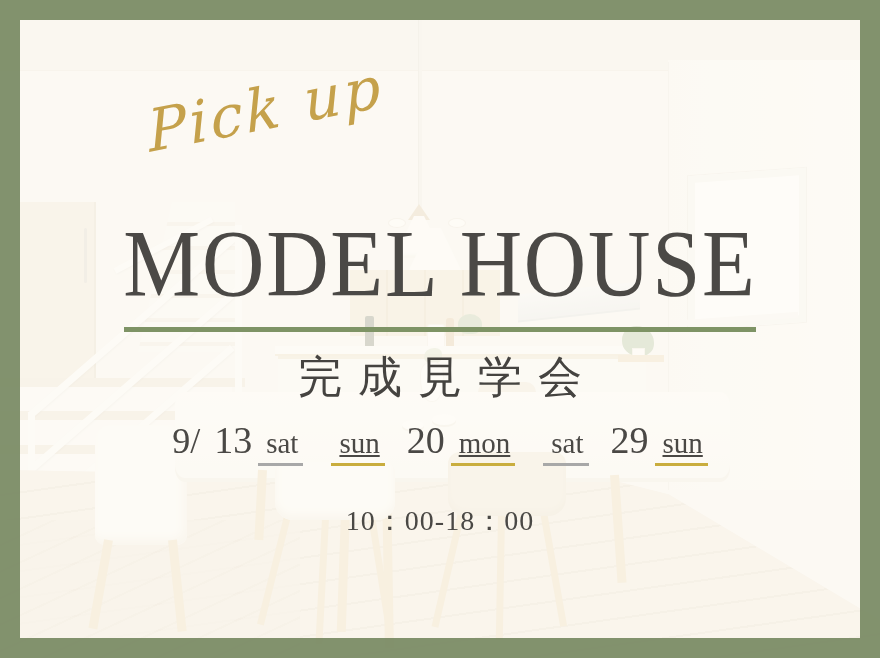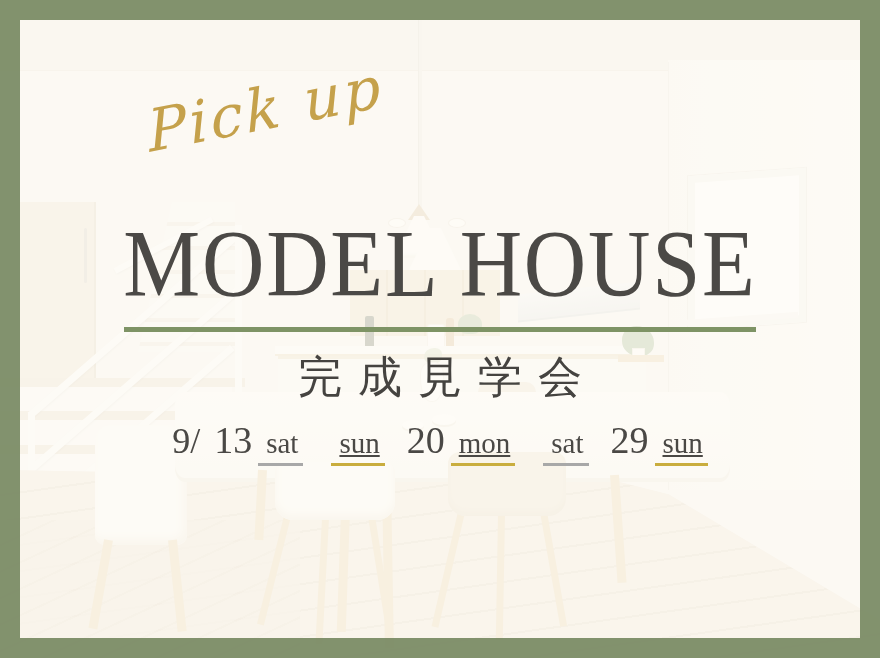--- a/index.html
+++ b/index.html
@@ -231,16 +231,17 @@
       </span>
       <span class="date">
         <span class="day u-gray">sat</span>
       </span>
       <span class="date">
         <span class="num">29</span>
         <span class="day u-gold">sun</span>
       </span>
     </div>
 
+    <div class="abs time">10：00-18：00</div>
   </div>
 
   <div class="frame"></div>
 </div>
 
 </body></html>

